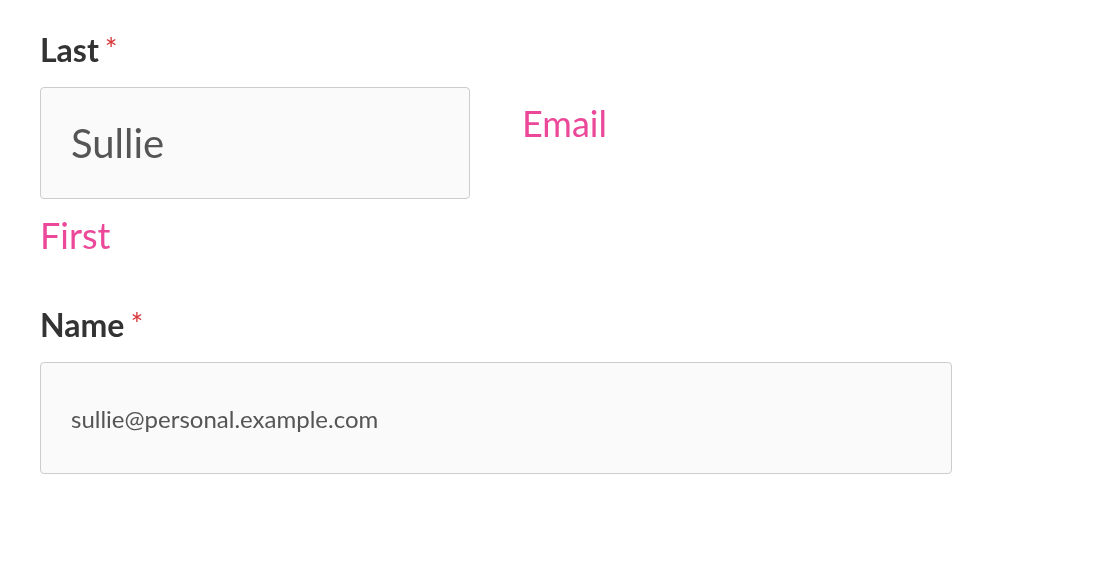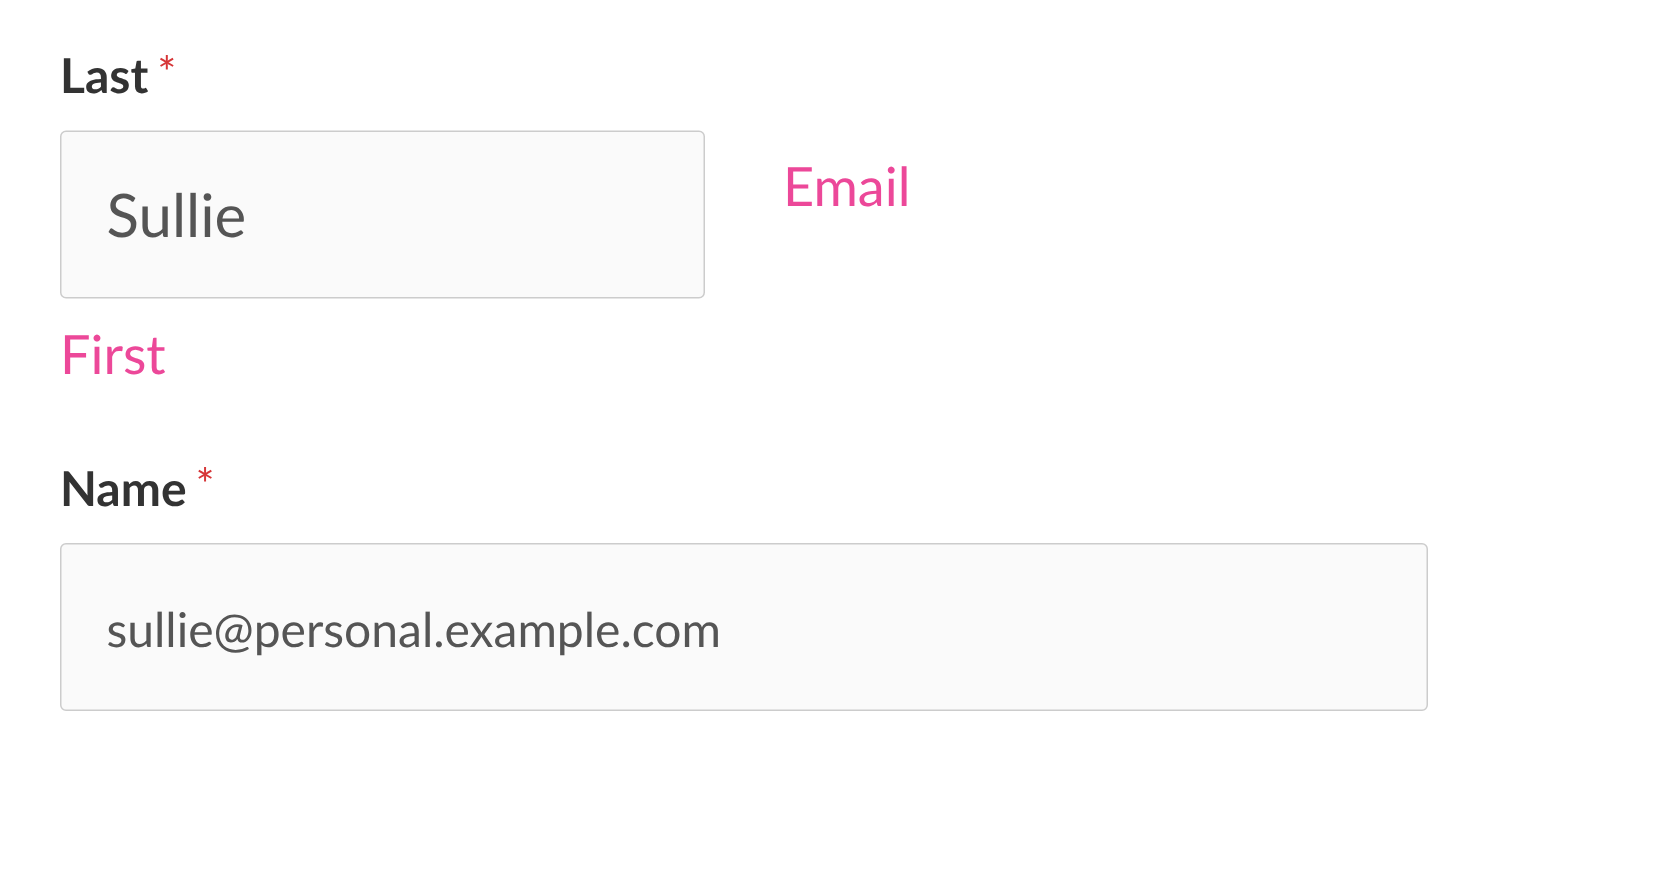--- a/index.html
+++ b/index.html
@@ -55,21 +55,21 @@
     .sublabel {
       font-size: 36px;
       color: #ec4899;
       margin-top: 14px;
       font-weight: 400;
     }
     .email-input {
       width: 912px;
       height: 112px;
       padding: 0 30px;
-      font-size: 32px;
+      font-size: 24px;
       color: #555555;
       background: #fafafa;
       border: 1px solid #cccccc;
       border-radius: 4px;
       font-family: inherit;
       outline: none;
     }
   </style>
 </head>
 <body>

